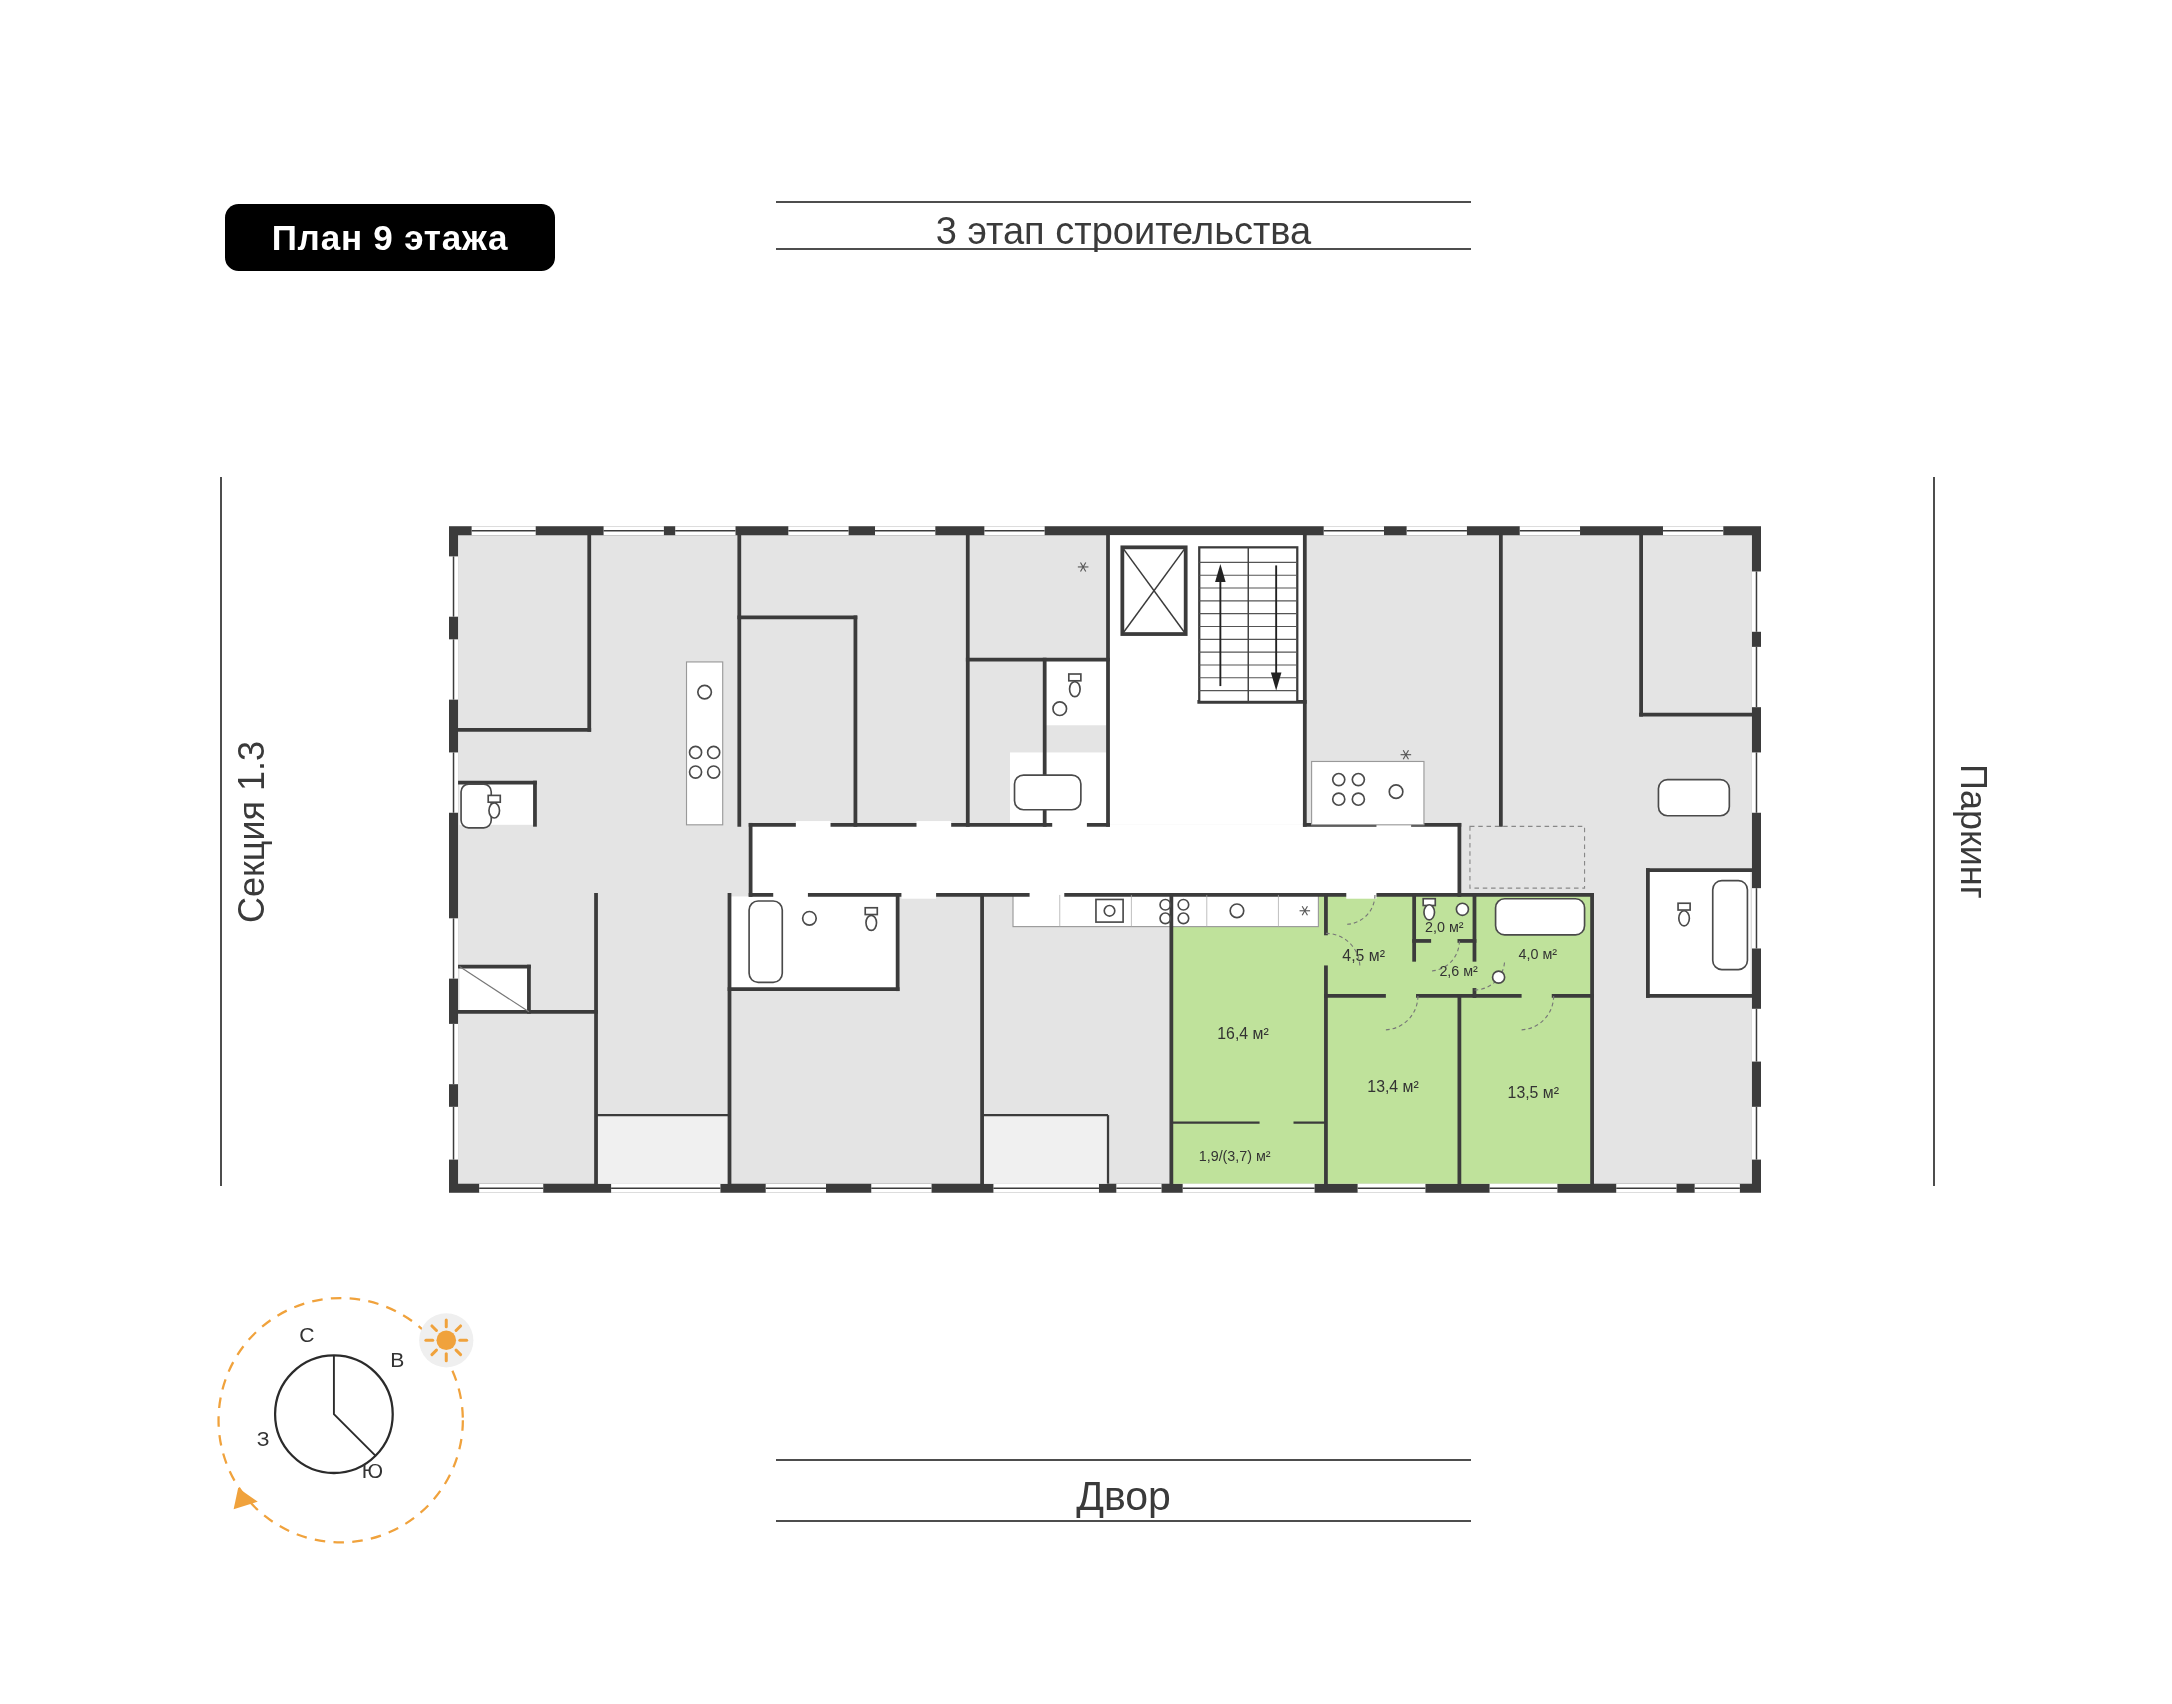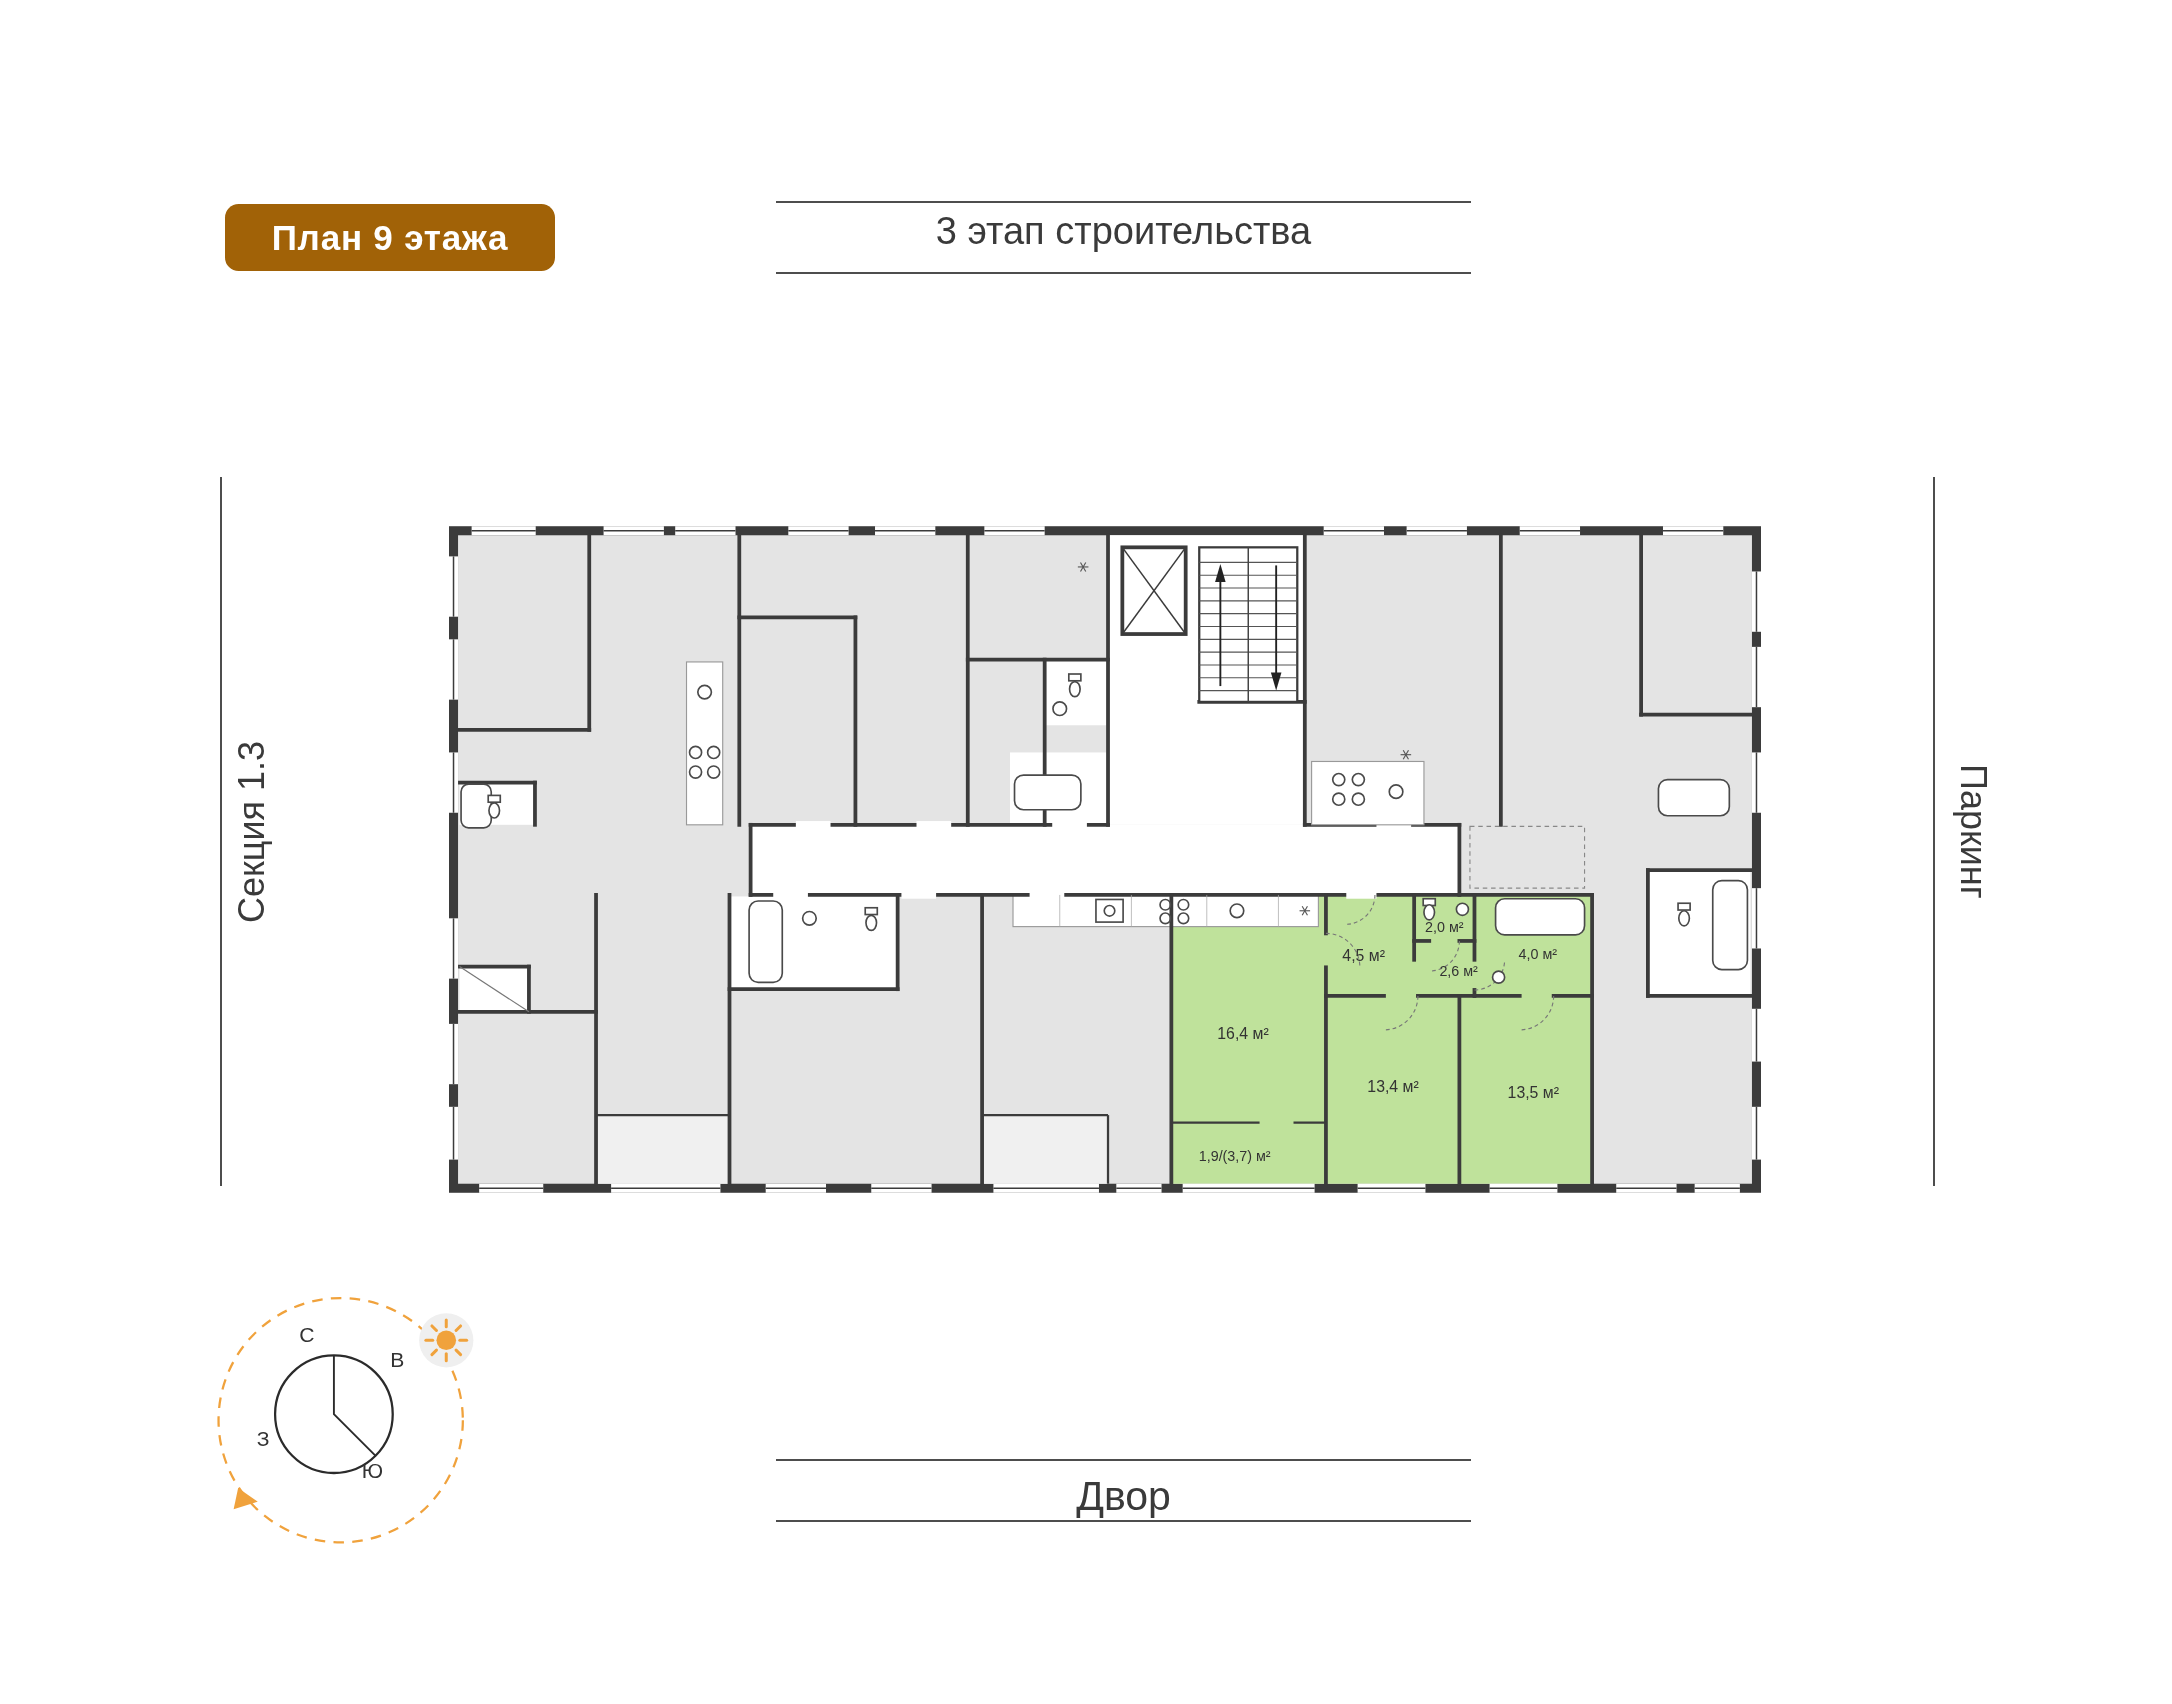--- a/index.html
+++ b/index.html
@@ -2,30 +2,30 @@
 <html style="font-size:12px"><head>
 <meta charset="utf-8">
 <style>
   * { margin:0; padding:0; box-sizing:border-box; }
   html,body { background:#ffffff; }
   body { font-family:"Liberation Sans", sans-serif; color:#3f3f3f; }
   .canvas { position:relative; width:2172px; height:1705px; background:#ffffff; overflow:hidden; }
 
   .badge {
     position:absolute; left:225px; top:204px; width:330px; height:67px;
-    background:#a16207; color:#ffffff; font-size:35px; font-weight:600;
+    background:#000000; color:#ffffff; font-size:35px; font-weight:600;
     border-radius:13.6px; display:flex; align-items:center; justify-content:center;
     letter-spacing:0.8px;
   }
 
   .dim-h {
     position:absolute; border-top:2.3px solid #4d4d4d; border-bottom:2.3px solid #4d4d4d;
     text-align:center; font-weight:500; color:#3a3a3a;
   }
-  .dim-top    { left:776px; top:201px;  width:695px; height:73px;  font-size:38px; line-height:57px; }
+  .dim-top    { left:776px; top:201px;  width:695px; height:49px;  font-size:38px; line-height:57px; }
   .dim-bottom { left:776px; top:1459px; width:695px; height:63px; font-size:41px; line-height:71px; }
 
   .vline { position:absolute; width:2.3px; background:#4d4d4d; }
   .vline-left  { left:220px;  top:477px; height:709px; }
   .vline-right { left:1933px; top:477px; height:709px; }
 
   .vtext {
     position:absolute; top:477px; height:709px; width:48px;
     font-size:36px; font-weight:500; color:#3a3a3a; text-align:center;
   }

